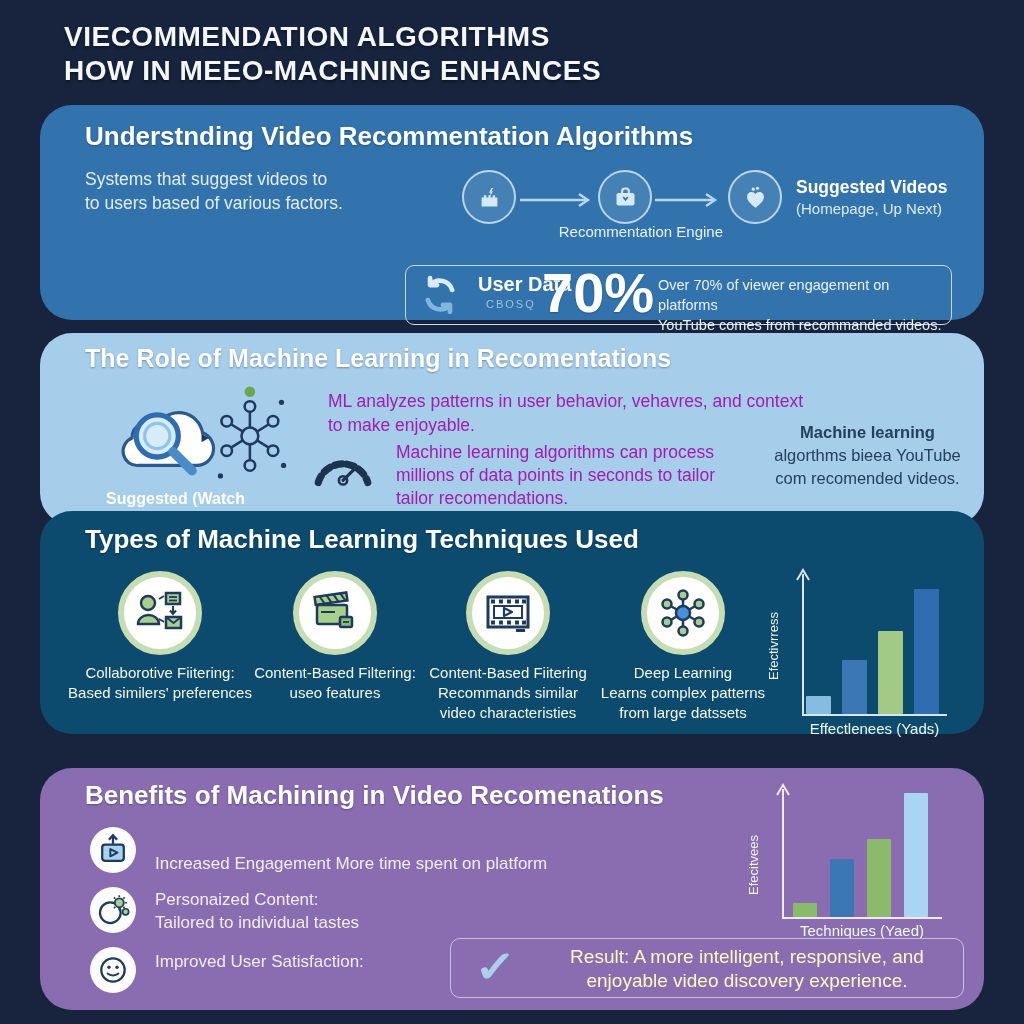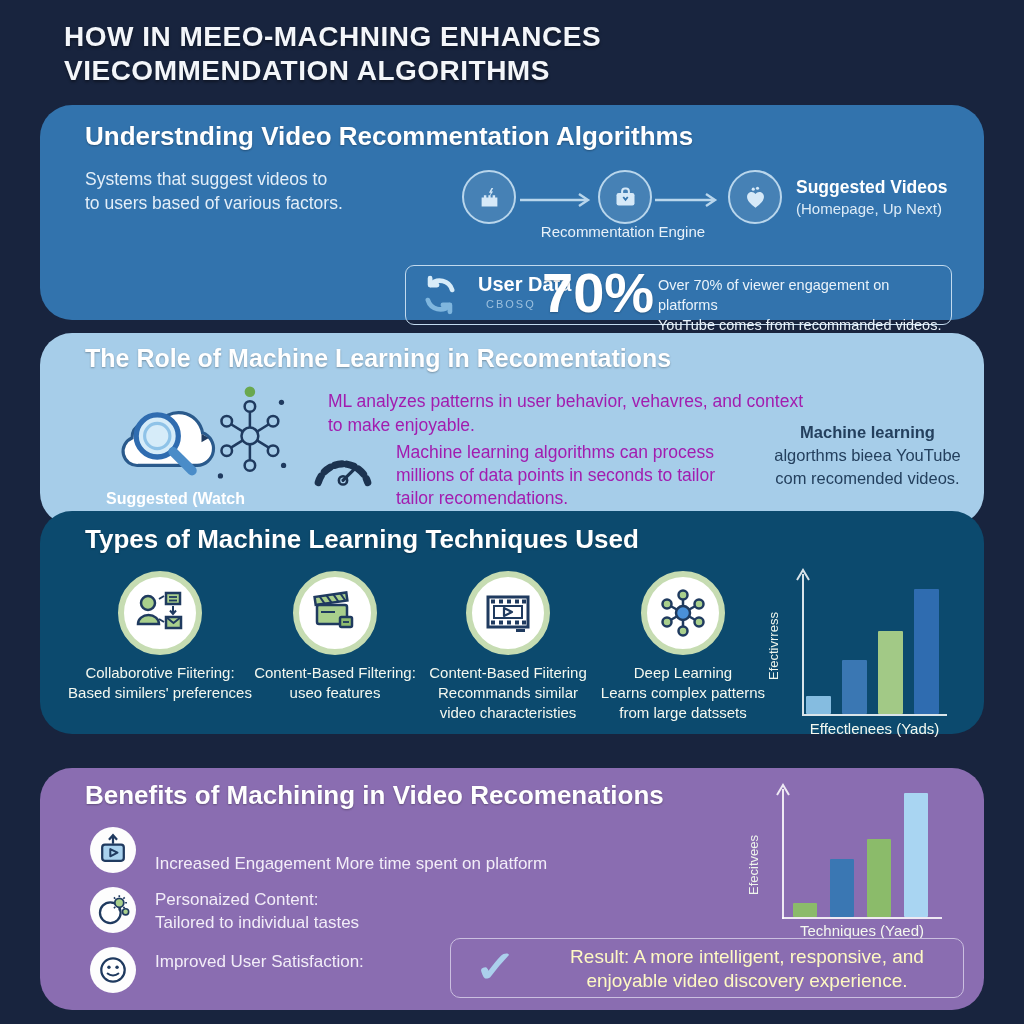--- a/index.html
+++ b/index.html
@@ -42,22 +42,22 @@
   .check{position:absolute;left:26px;top:2px;font-size:44px;font-weight:bold;color:#abd0ec;transform:scaleX(1.15);}
   .result-text{position:absolute;left:95px;right:15px;top:6px;text-align:center;
                font-size:19px;line-height:24px;color:#fef9c3;}
 </style>
 </head>
 <body>
 
 <div class="page">
 
   <h1 class="abs title">
+    <div>VIECOMMENDATION ALGORITHMS</div>
     <div>HOW IN MEEO-MACHNING ENHANCES</div>
-    <div>VIECOMMENDATION ALGORITHMS</div>
   </h1>
 
   <div class="abs section sec1">
     <h2 class="sec-h" style="top:16px;">Understnding Video Recommentation Algorithms</h2>
     <div class="abs light-line" style="left:45px;top:62px;">
       <div>Systems that suggest videos to</div>
       <div>to users based of various factors.</div>
     </div>
 
     <div class="flow-circle" style="left:422px;top:65px;">
@@ -81,21 +81,21 @@
       <line x1="2" y1="7" x2="60" y2="7" stroke="#b9d6ec" stroke-width="2.4"></line>
       <path d="M53 1 L62 7 L53 13" fill="none" stroke="#b9d6ec" stroke-width="2.4"></path>
     </svg>
     <div class="flow-circle" style="left:688px;top:65px;">
       <svg width="27" height="27" viewBox="0 0 24 24">
         <path fill="#d6e9f8" d="M12 21c-4.5-3.2-7.5-6.2-7.5-9.6C4.5 8.6 6.5 7 8.6 7c1.4 0 2.6.7 3.4 1.8C12.8 7.7 14 7 15.4 7c2.1 0 4.1 1.6 4.1 4.4 0 3.4-3 6.4-7.5 9.6z"></path>
         <circle cx="10" cy="4.6" r="1.4" fill="#d6e9f8"></circle>
         <circle cx="13.8" cy="3.8" r="1.4" fill="#d6e9f8"></circle>
       </svg>
     </div>
-    <div class="abs" style="left:483px;top:118px;width:200px;text-align:center;font-size:15px;color:#e8f1f9;">Recommentation Engine</div>
+    <div class="abs" style="left:483px;top:118px;width:200px;text-align:right;font-size:15px;color:#e8f1f9;">Recommentation Engine</div>
     <div class="abs" style="left:756px;top:72px;width:195px;">
       <div style="font-size:17.5px;font-weight:bold;">Suggested Videos</div>
       <div style="font-size:15px;color:#dcebf7;margin-top:2px;">(Homepage, Up Next)</div>
     </div>
 
     <div class="stat-box">
       <svg class="abs" style="left:12px;top:7px;" width="44" height="44" viewBox="0 0 24 24" fill="none" stroke-linecap="round">
         <path d="M18.6 9.2 A7 7 0 0 0 6.8 6.4" stroke="#d8ecf9" stroke-width="2.6"></path>
         <path d="M6.6 2.8 v3.8 h3.8" stroke="#d8ecf9" stroke-width="2.6" stroke-linejoin="round"></path>
         <path d="M5.4 14.8 A7 7 0 0 0 17.2 17.6" stroke="#7fb6de" stroke-width="2.6"></path>

